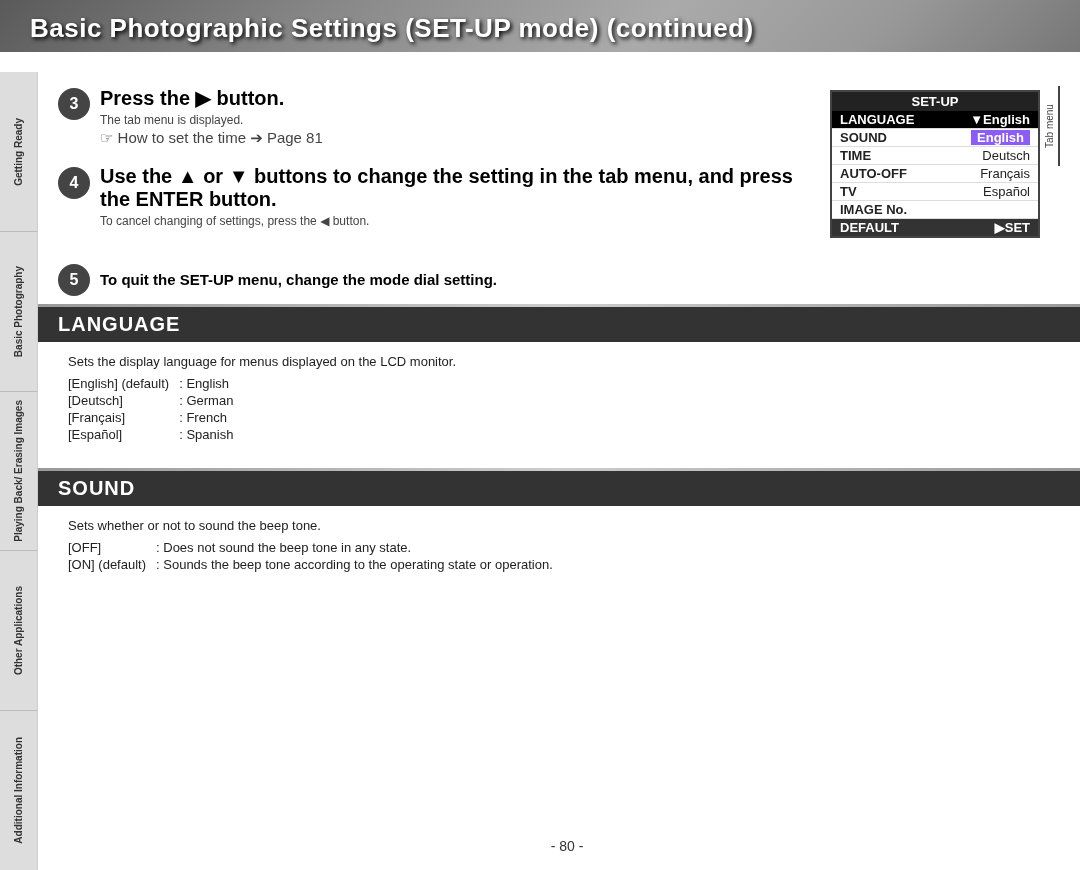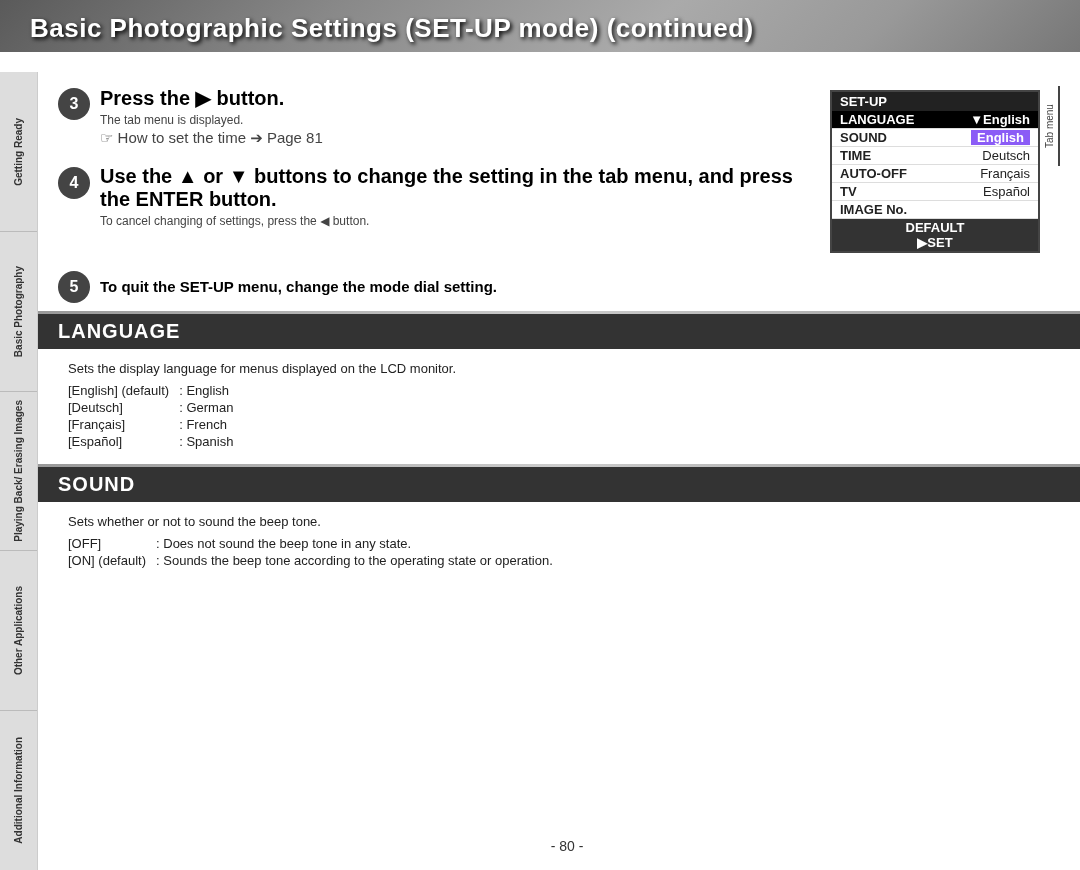--- a/index.html
+++ b/index.html
@@ -140,39 +140,40 @@
       font-size: 13px;
       padding: 2px 8px;
     }
     .setup-row {
       display: flex;
       justify-content: space-between;
       align-items: center;
       padding: 1px 8px;
       border-bottom: 1px solid #ddd;
     }
-    .setup-row:last-child { border-bottom: none; flex-direction: column; }
+    .setup-row:last-child { border-bottom: none; }
     .setup-row .label { font-weight: bold; color: #222; font-size: 13px; }
     .setup-row .value { font-size: 13px; color: #222; }
     .setup-row.highlighted-row {
       background: #000;
     }
     .setup-row.highlighted-row .label { color: #fff; font-weight: bold; }
     .setup-row.highlighted-row .value { color: #fff; font-weight: bold; }
     .setup-row .value-selected {
       background: #8b5cf6;
       color: #fff;
       font-weight: bold;
       padding: 0 6px;
       font-size: 13px;
     }
     .setup-with-label {
       position: relative;
       display: flex;
       align-items: flex-start;
+      text-align: center;
     }
     .tab-menu-indicator {
       display: flex;
       flex-direction: column;
       align-items: center;
       margin-left: 4px;
     }
     .tab-menu-indicator span {
       font-size: 10px;
       writing-mode: vertical-rl;
@@ -218,21 +219,21 @@
       color: #fff;
       font-size: 20px;
       font-weight: bold;
       padding: 6px 20px;
       margin: 0;
       letter-spacing: 1px;
     }
 
     
     .section-content {
-      padding: 12px 30px 14px 30px;
+      padding: 12px 30px 25px 30px;
       font-size: 13px;
       color: #222;
     }
     .section-content p {
       margin-bottom: 6px;
     }
     .section-content table {
       border-collapse: collapse;
       margin-top: 4px;
     }

